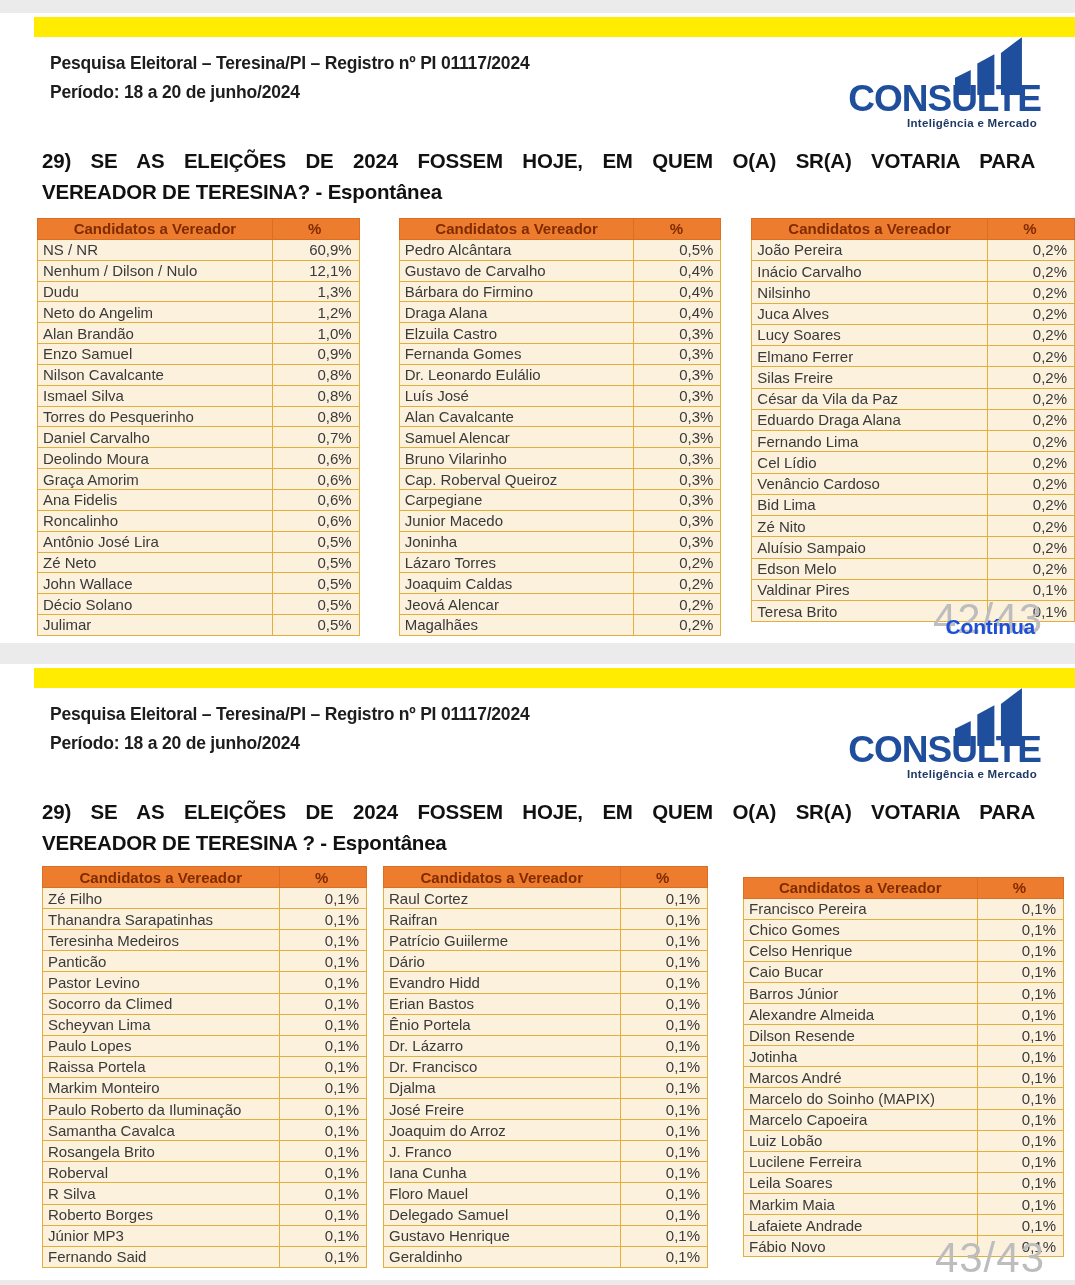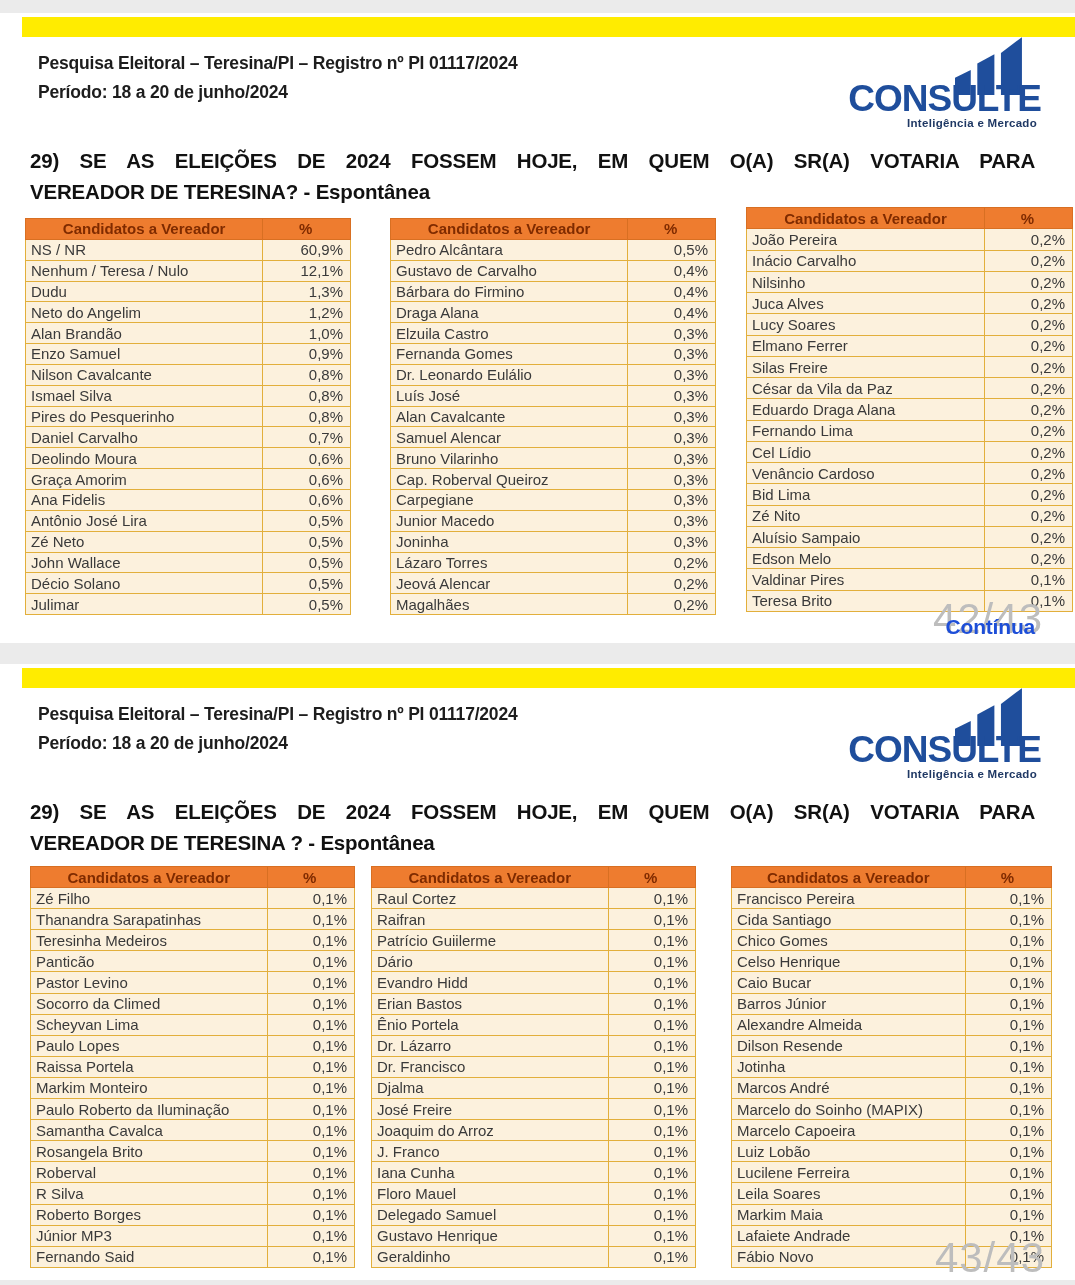--- a/index.html
+++ b/index.html
@@ -8,21 +8,21 @@
     font-family:"Liberation Sans",sans-serif;
     background:#ffffff;
     -webkit-font-smoothing:antialiased;
   }
   .canvas{position:relative;width:1075px;height:1285px;overflow:hidden;background:#fff;}
   .gray-strip{width:1075px;background:#ebebeb;}
   .strip-top{height:13px;}
   .strip-mid{height:21px;}
   .strip-bottom{height:13px;}
 
-  .page{position:relative;background:#fff;}
+  .page{position:relative;background:#fff;padding-left:12px;}
   .page-1{height:626px;}
   .page-2{height:612px;}
 
   .yellow-bar{margin:4px 0 0 22px;height:20px;background:#ffec00;}
 
   .page-head{position:relative;margin:12px 0 0 38px;}
   .head-line{font-size:17.5px;font-weight:bold;color:#1d1d1d;line-height:29px;letter-spacing:-0.2px;}
 
   .logo{position:absolute;right:34px;top:-12px;display:flex;flex-direction:column;align-items:flex-end;}
   .logo-icon{width:84px;height:58px;margin-right:2px;margin-bottom:-16px;}
@@ -112,21 +112,21 @@
           <tbody>
             <tr>
               <th class="c-name">Candidatos a Vereador</th>
               <th class="c-pct">%</th>
             </tr>
             <tr>
               <td class="c-name">NS / NR</td>
               <td class="c-pct">60,9%</td>
             </tr>
             <tr>
-              <td class="c-name">Nenhum / Teresa / Nulo</td>
+              <td class="c-name">Nenhum / Dilson / Nulo</td>
               <td class="c-pct">12,1%</td>
             </tr>
             <tr>
               <td class="c-name">Dudu</td>
               <td class="c-pct">1,3%</td>
             </tr>
             <tr>
               <td class="c-name">Neto do Angelim</td>
               <td class="c-pct">1,2%</td>
             </tr>
@@ -140,37 +140,41 @@
             </tr>
             <tr>
               <td class="c-name">Nilson Cavalcante</td>
               <td class="c-pct">0,8%</td>
             </tr>
             <tr>
               <td class="c-name">Ismael Silva</td>
               <td class="c-pct">0,8%</td>
             </tr>
             <tr>
-              <td class="c-name">Pires do Pesquerinho</td>
+              <td class="c-name">Torres do Pesquerinho</td>
               <td class="c-pct">0,8%</td>
             </tr>
             <tr>
               <td class="c-name">Daniel Carvalho</td>
               <td class="c-pct">0,7%</td>
             </tr>
             <tr>
               <td class="c-name">Deolindo Moura</td>
               <td class="c-pct">0,6%</td>
             </tr>
             <tr>
               <td class="c-name">Graça Amorim</td>
               <td class="c-pct">0,6%</td>
             </tr>
             <tr>
               <td class="c-name">Ana Fidelis</td>
+              <td class="c-pct">0,6%</td>
+            </tr>
+            <tr>
+              <td class="c-name">Roncalinho</td>
               <td class="c-pct">0,6%</td>
             </tr>
             <tr>
               <td class="c-name">Antônio José Lira</td>
               <td class="c-pct">0,5%</td>
             </tr>
             <tr>
               <td class="c-name">Zé Neto</td>
               <td class="c-pct">0,5%</td>
             </tr>
@@ -249,20 +253,24 @@
             <tr>
               <td class="c-name">Junior Macedo</td>
               <td class="c-pct">0,3%</td>
             </tr>
             <tr>
               <td class="c-name">Joninha</td>
               <td class="c-pct">0,3%</td>
             </tr>
             <tr>
               <td class="c-name">Lázaro Torres</td>
+              <td class="c-pct">0,2%</td>
+            </tr>
+            <tr>
+              <td class="c-name">Joaquim Caldas</td>
               <td class="c-pct">0,2%</td>
             </tr>
             <tr>
               <td class="c-name">Jeová Alencar</td>
               <td class="c-pct">0,2%</td>
             </tr>
             <tr>
               <td class="c-name">Magalhães</td>
               <td class="c-pct">0,2%</td>
             </tr>
@@ -544,24 +552,20 @@
           <tbody>
             <tr>
               <th class="c-name">Candidatos a Vereador</th>
               <th class="c-pct">%</th>
             </tr>
             <tr>
               <td class="c-name">Francisco Pereira</td>
               <td class="c-pct">0,1%</td>
             </tr>
             <tr>
-              <td class="c-name">Cida Santiago</td>
-              <td class="c-pct">0,1%</td>
-            </tr>
-            <tr>
               <td class="c-name">Chico Gomes</td>
               <td class="c-pct">0,1%</td>
             </tr>
             <tr>
               <td class="c-name">Celso Henrique</td>
               <td class="c-pct">0,1%</td>
             </tr>
             <tr>
               <td class="c-name">Caio Bucar</td>
               <td class="c-pct">0,1%</td>

